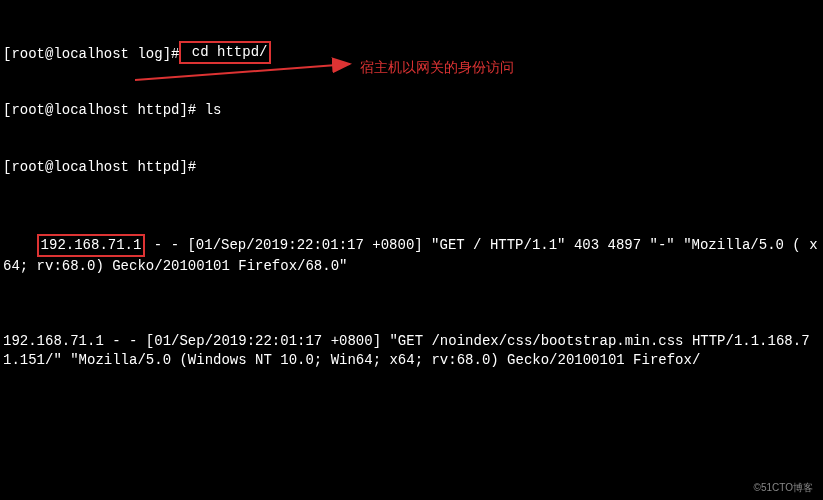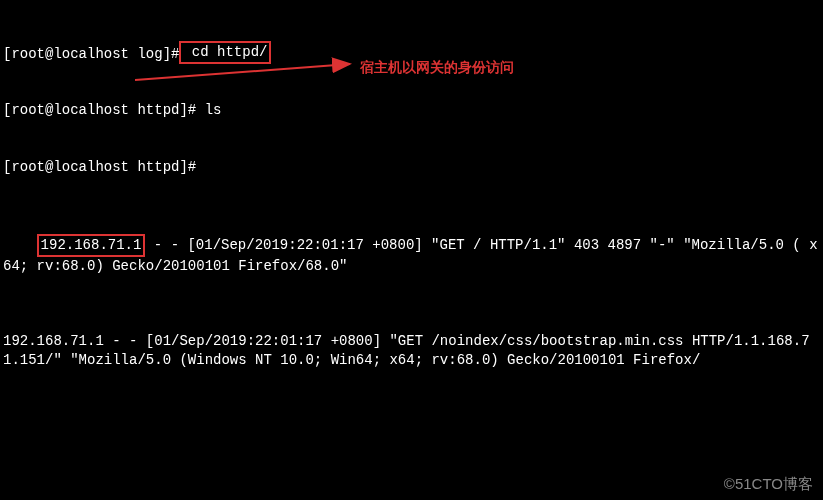--- a/index.html
+++ b/index.html
@@ -31,36 +31,35 @@
       padding: 0 2px;
       display: inline-block;
     }
     .annotation {
       position: absolute;
       color: #d33;
       font-family: sans-serif;
       font-size: 14px;
       top: 58px;
       left: 360px;
-      font-weight: bold;
     }
     svg.arrow {
       position: absolute;
       top: 42px;
       left: 135px;
       width: 230px;
       height: 50px;
       pointer-events: none;
     }
     .watermark {
       position: absolute;
       bottom: 6px;
       right: 10px;
       color: #888;
-      font-size: 15px;
+      font-size: 10px;
       font-family: sans-serif;
     }
     .prompt-line {
       display: flex;
       align-items: flex-end;
     }
     .prompt-line .pre {
       white-space: pre;
     }
   </style>

